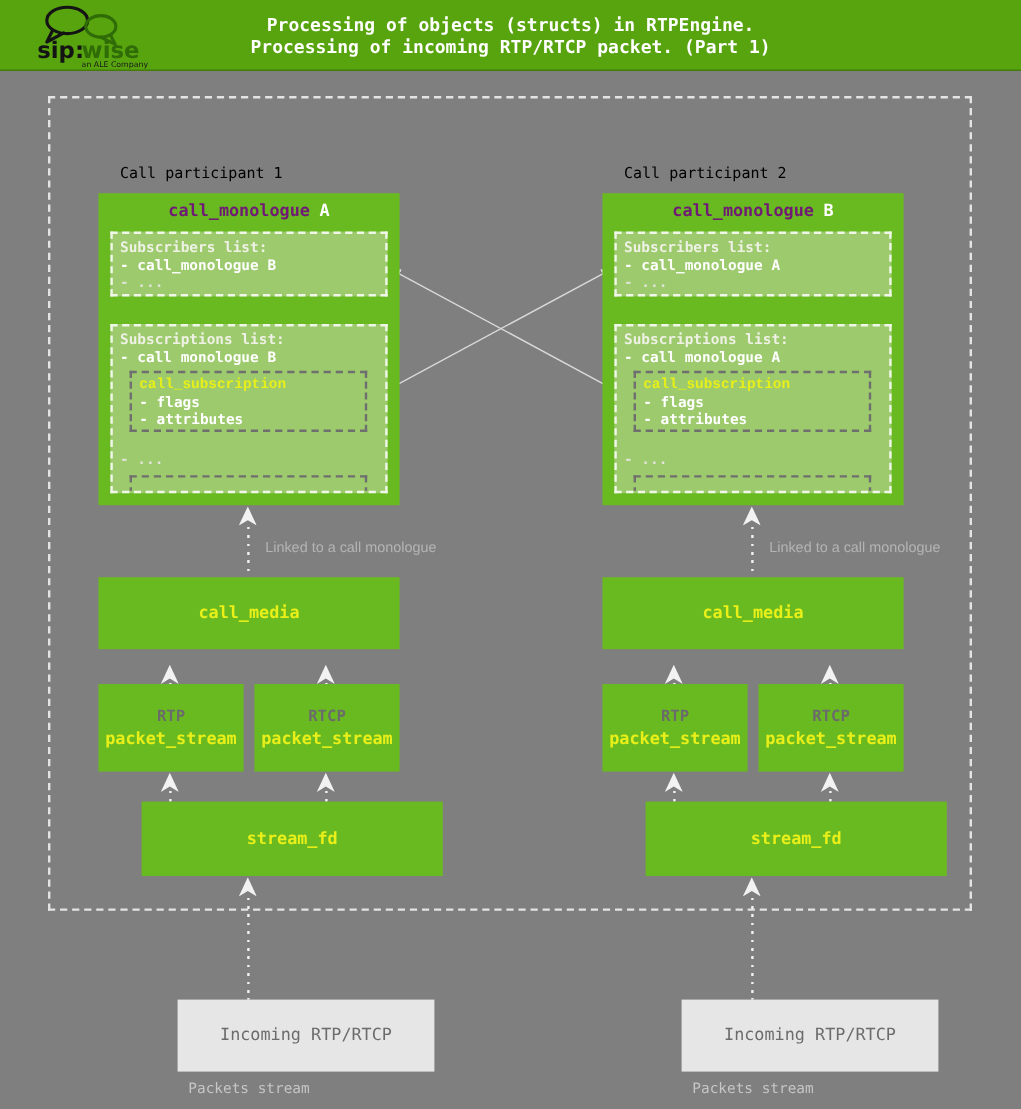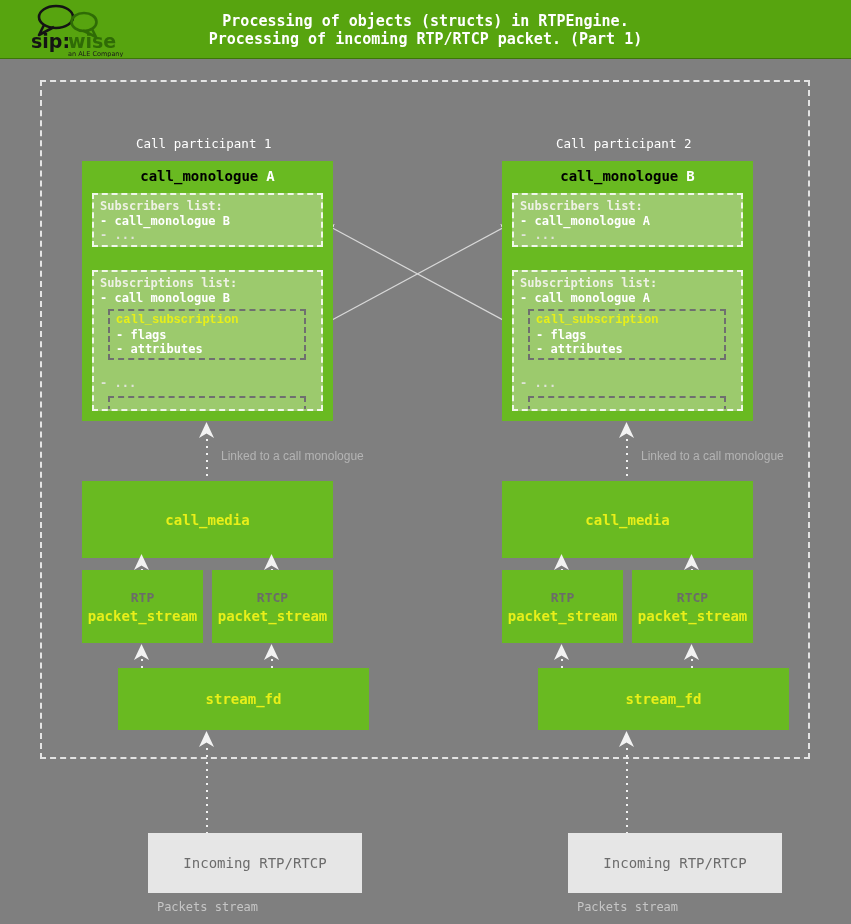--- a/index.html
+++ b/index.html
@@ -14,26 +14,26 @@
   .title-line { color: #ffffff; font-weight: bold; font-size: 15px; line-height: 18px; letter-spacing: 0; }
 
   
   .canvas { position: absolute; top: 59px; left: 0; width: 851px; height: 865px; }
   .container-dash { position: absolute; left: 40px; top: 21px; width: 770px; height: 679px;
     border: 2px dashed #e4e4e4; }
 
   .column { position: absolute; top: 0; width: 251px; height: 865px; }
   .col-1 { left: 82px; } .col-2 { left: 502px; }
 
-  .participant-label { position: absolute; top: 77px; left: 18px; font-size: 12.5px; color: #ffffff; white-space: pre; margin-left: 36px; }
+  .participant-label { position: absolute; top: 77px; left: 18px; font-size: 12.5px; color: #000000; white-space: pre; }
 
   
   .monologue { position: absolute; top: 102px; left: 0; width: 251px; height: 260px; background: #69ba21; }
   .mono-title { position: absolute; top: 7px; width: 100%; text-align: center; font-size: 14px; font-weight: bold; }
-  .mono-title .name { color: #000000; }
+  .mono-title .name { color: #701a75; }
   .mono-title .mid  { color: #ffffff; margin-left: 8px; }
 
   .lg-box { position: absolute; left: 10px; width: 231px; background: #9cca6d;
     border: 2px dashed rgba(255,255,255,0.85); padding: 4px 6px; font-size: 12px; font-weight: bold;
     line-height: 14.5px; overflow: hidden; }
   .subscribers { top: 32px; height: 54px; }
   .subscriptions { top: 109px; height: 141px; }
   .lg-title { color: #eef1e4; }
   .lg-item  { color: #ffffff; }
   .lg-more  { color: #dfe3d8; }
@@ -43,21 +43,21 @@
   .call-sub .cs-title { color: #e8ef19; font-family: Liberation Mono, monospace; }
   .call-sub .cs-item  { color: #ffffff; }
   .subs-more { position: absolute; left: 6px; top: 104px; }
   .partial-box { position: absolute; left: 14px; top: 124px; width: 198px; height: 16px;
     border: 2px dashed #6f6f6f; border-bottom: none; }
 
   
   .flow-box { position: absolute; left: 0; width: 251px; background: #69ba21;
     display: flex; align-items: center; justify-content: center;
     color: #e8ef19; font-weight: bold; font-size: 14px; }
-  .call-media { top: 422px; height: 77px; }
+  .call-media { top: 422px; height: 60px; }
   .stream-fd  { top: 609px; height: 62px; margin-left: 36px; }
 
   .pstream { position: absolute; top: 511px; height: 73px; width: 121px; background: #69ba21;
     display: flex; flex-direction: column; align-items: center; justify-content: center; gap: 3px; }
   .pstream.left { left: 0; } .pstream.right { left: 130px; }
   .pstream .kind { color: #6b6b6b; font-weight: bold; font-size: 13px; }
   .pstream .pname { color: #e8ef19; font-weight: bold; font-size: 14px; }
 
   
   .dotline { position: absolute; width: 2px;

